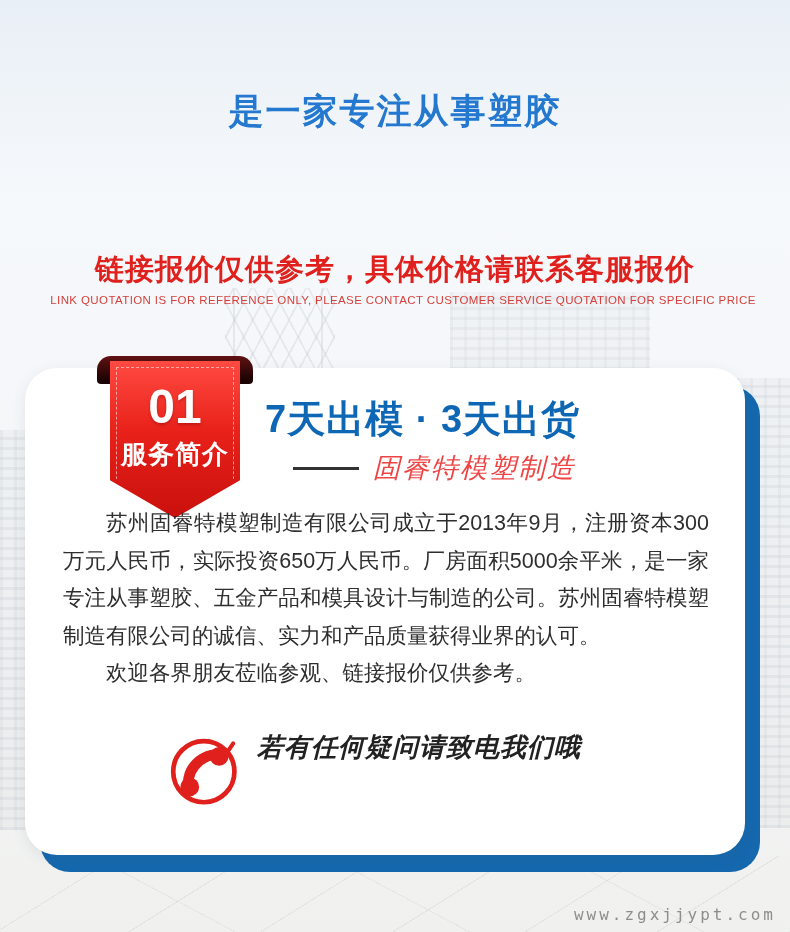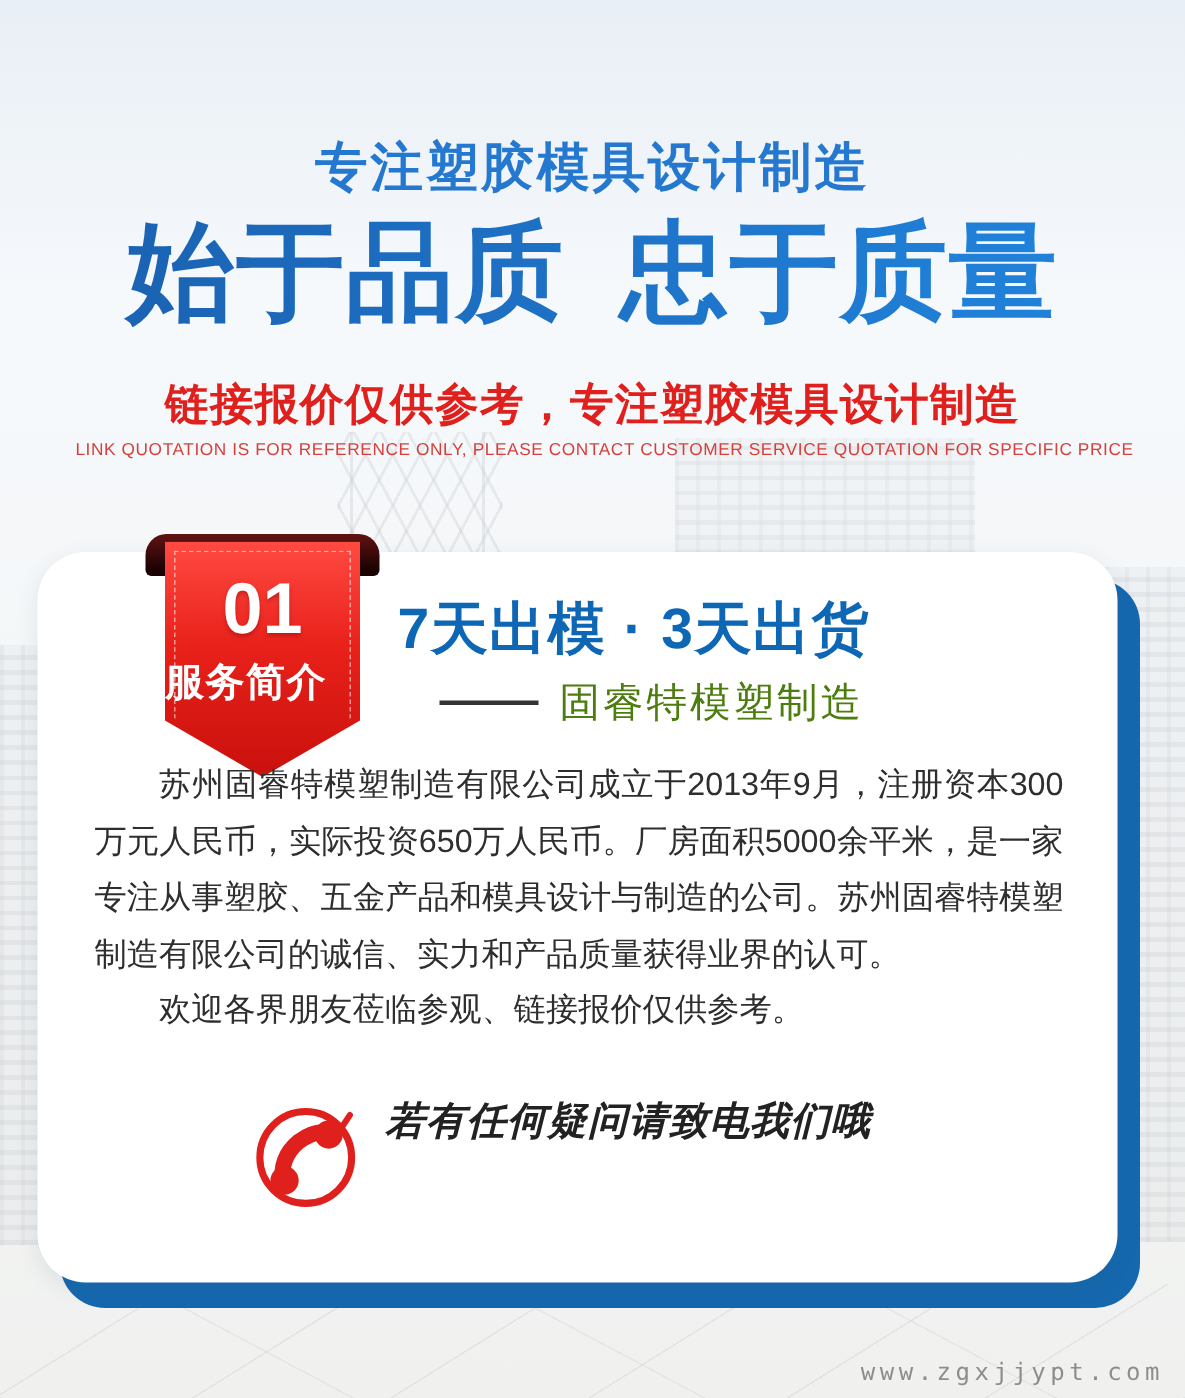--- a/index.html
+++ b/index.html
@@ -88,36 +88,36 @@
     position:absolute; left:6px; right:6px; top:6px; bottom:4px;
     border:1px dashed rgba(255,255,255,.55); border-bottom:none;
     clip-path:polygon(0 0,100% 0,100% 76%,50% 100%,0 76%);
   }
   .ribbon-number {
     position:relative; margin-top:22px; text-align:center;
     font-size:48px; font-weight:bold; color:#fff; line-height:1;
     text-shadow:0 2px 3px rgba(120,0,0,.35);
   }
   .ribbon-label {
-    position:relative; margin-top:6px; 
+    position:relative; margin-top:6px; text-align:center;
     font-size:26px; font-weight:bold; color:#fff; letter-spacing:1px;
   }
 
   
   .headline {
     position:absolute; left:240px; top:26px;
     font-size:38px; font-weight:800; color:#0d67b5; letter-spacing:1px;
   }
   .subtitle-row {
     position:absolute; left:268px; top:82px;
     display:flex; align-items:center; gap:14px;
   }
   .subtitle-dash { width:66px; height:0; border-top:3px solid #333; }
   .subtitle-text {
-    font-size:27px; color:#4d7c0f; letter-spacing:2px;
+    font-size:27px; font-style:italic; color:#ef4444; letter-spacing:2px;
     font-weight:500;
   }
   .card-body {
     position:absolute; left:38px; right:36px; top:137px;
     font-size:21.5px; line-height:37.5px; color:#2e2e2e;
     text-align:justify;
   }
   .card-body p { text-indent:2em; }
 
   .contact-row {
@@ -146,23 +146,22 @@
 <body>
 
 <div class="stage">
 
   <div class="bg-deco bg-building bg-left-tower"></div>
   <div class="bg-deco bg-building bg-right-tower"></div>
   <div class="bg-deco bg-building bg-mid-building"></div>
   <div class="bg-deco bg-crane"></div>
   <div class="bg-deco bg-plaza"></div>
 
-  <div class="tagline">专注塑胶模具设计制造</div>
-  <h1 class="main-title">始于品质 忠于质量</h1>
-  <div class="notice-cn">链接报价仅供参考，专注塑胶模具设计制造</div>
+  <div class="tagline">是一家专注从事塑胶</div>
+  <div class="notice-cn">链接报价仅供参考，具体价格请联系客服报价</div>
   <div class="notice-en">LINK QUOTATION IS FOR REFERENCE ONLY, PLEASE CONTACT CUSTOMER SERVICE QUOTATION FOR SPECIFIC PRICE</div>
 
   <div class="card-shadow"></div>
   <div class="card">
 
     <div class="ribbon">
       <div class="ribbon-fold"></div>
       <div class="ribbon-body">
         <div class="ribbon-stitch"></div>
         <div class="ribbon-number">01</div>

